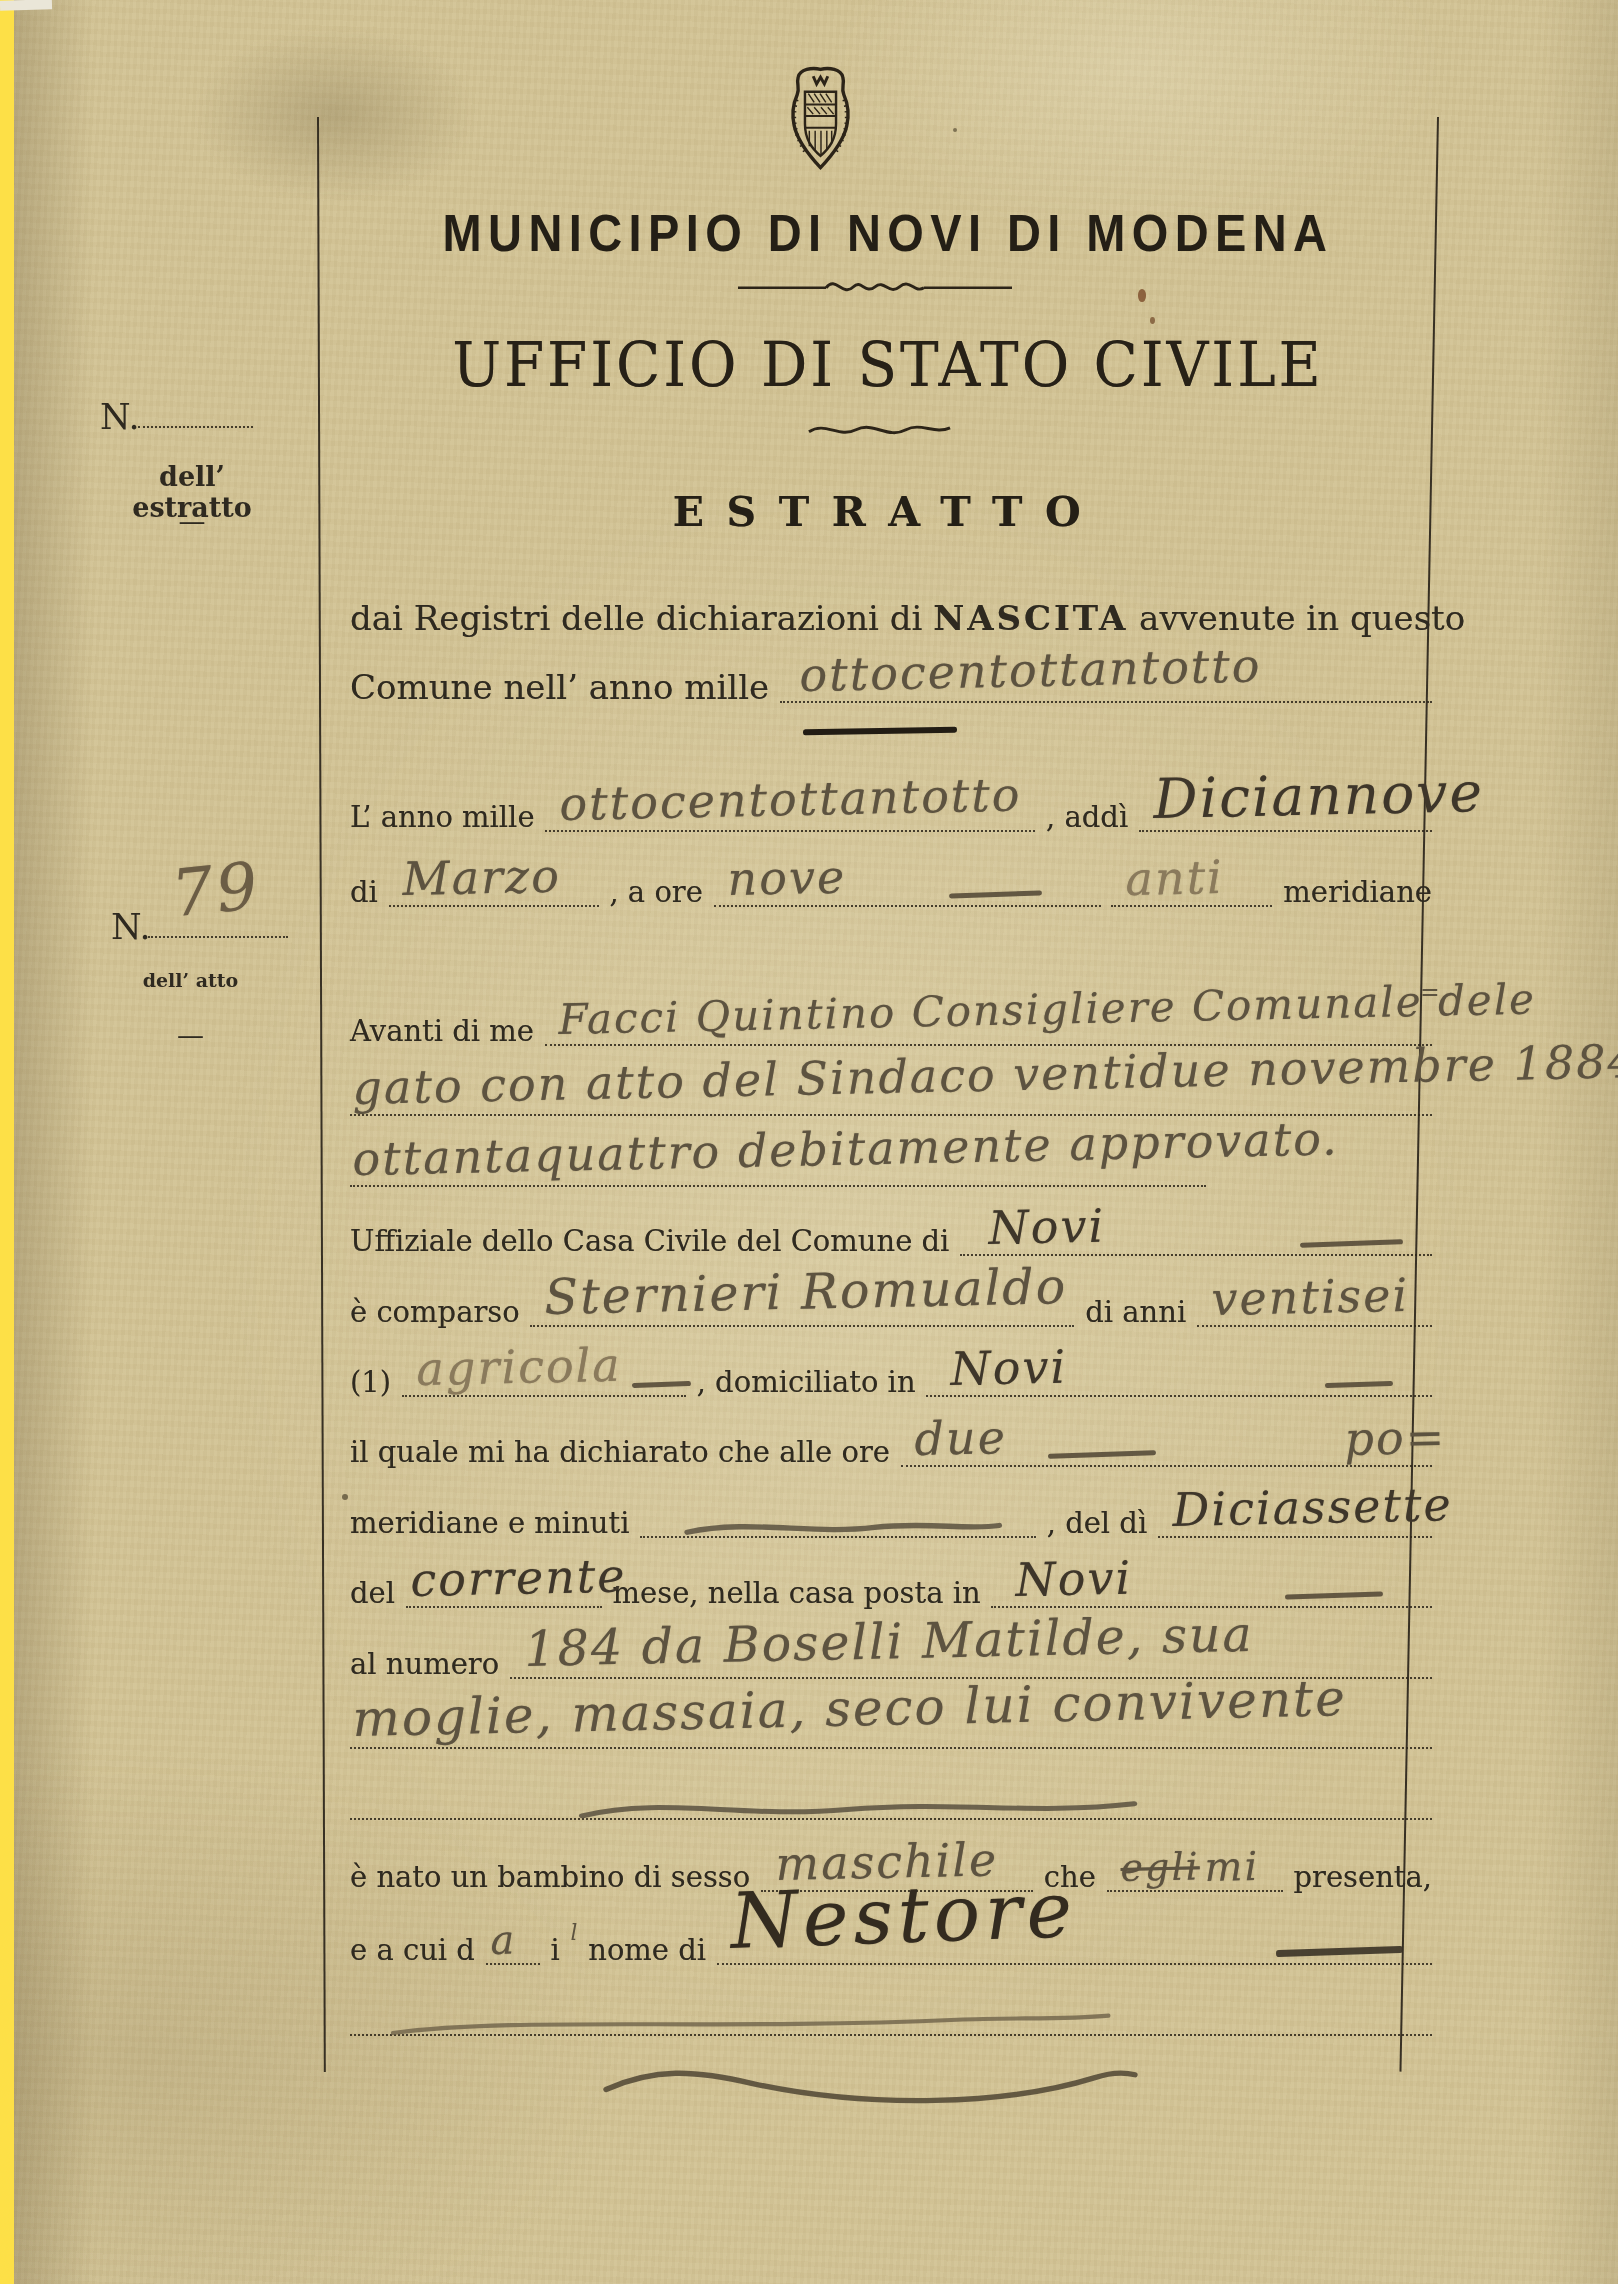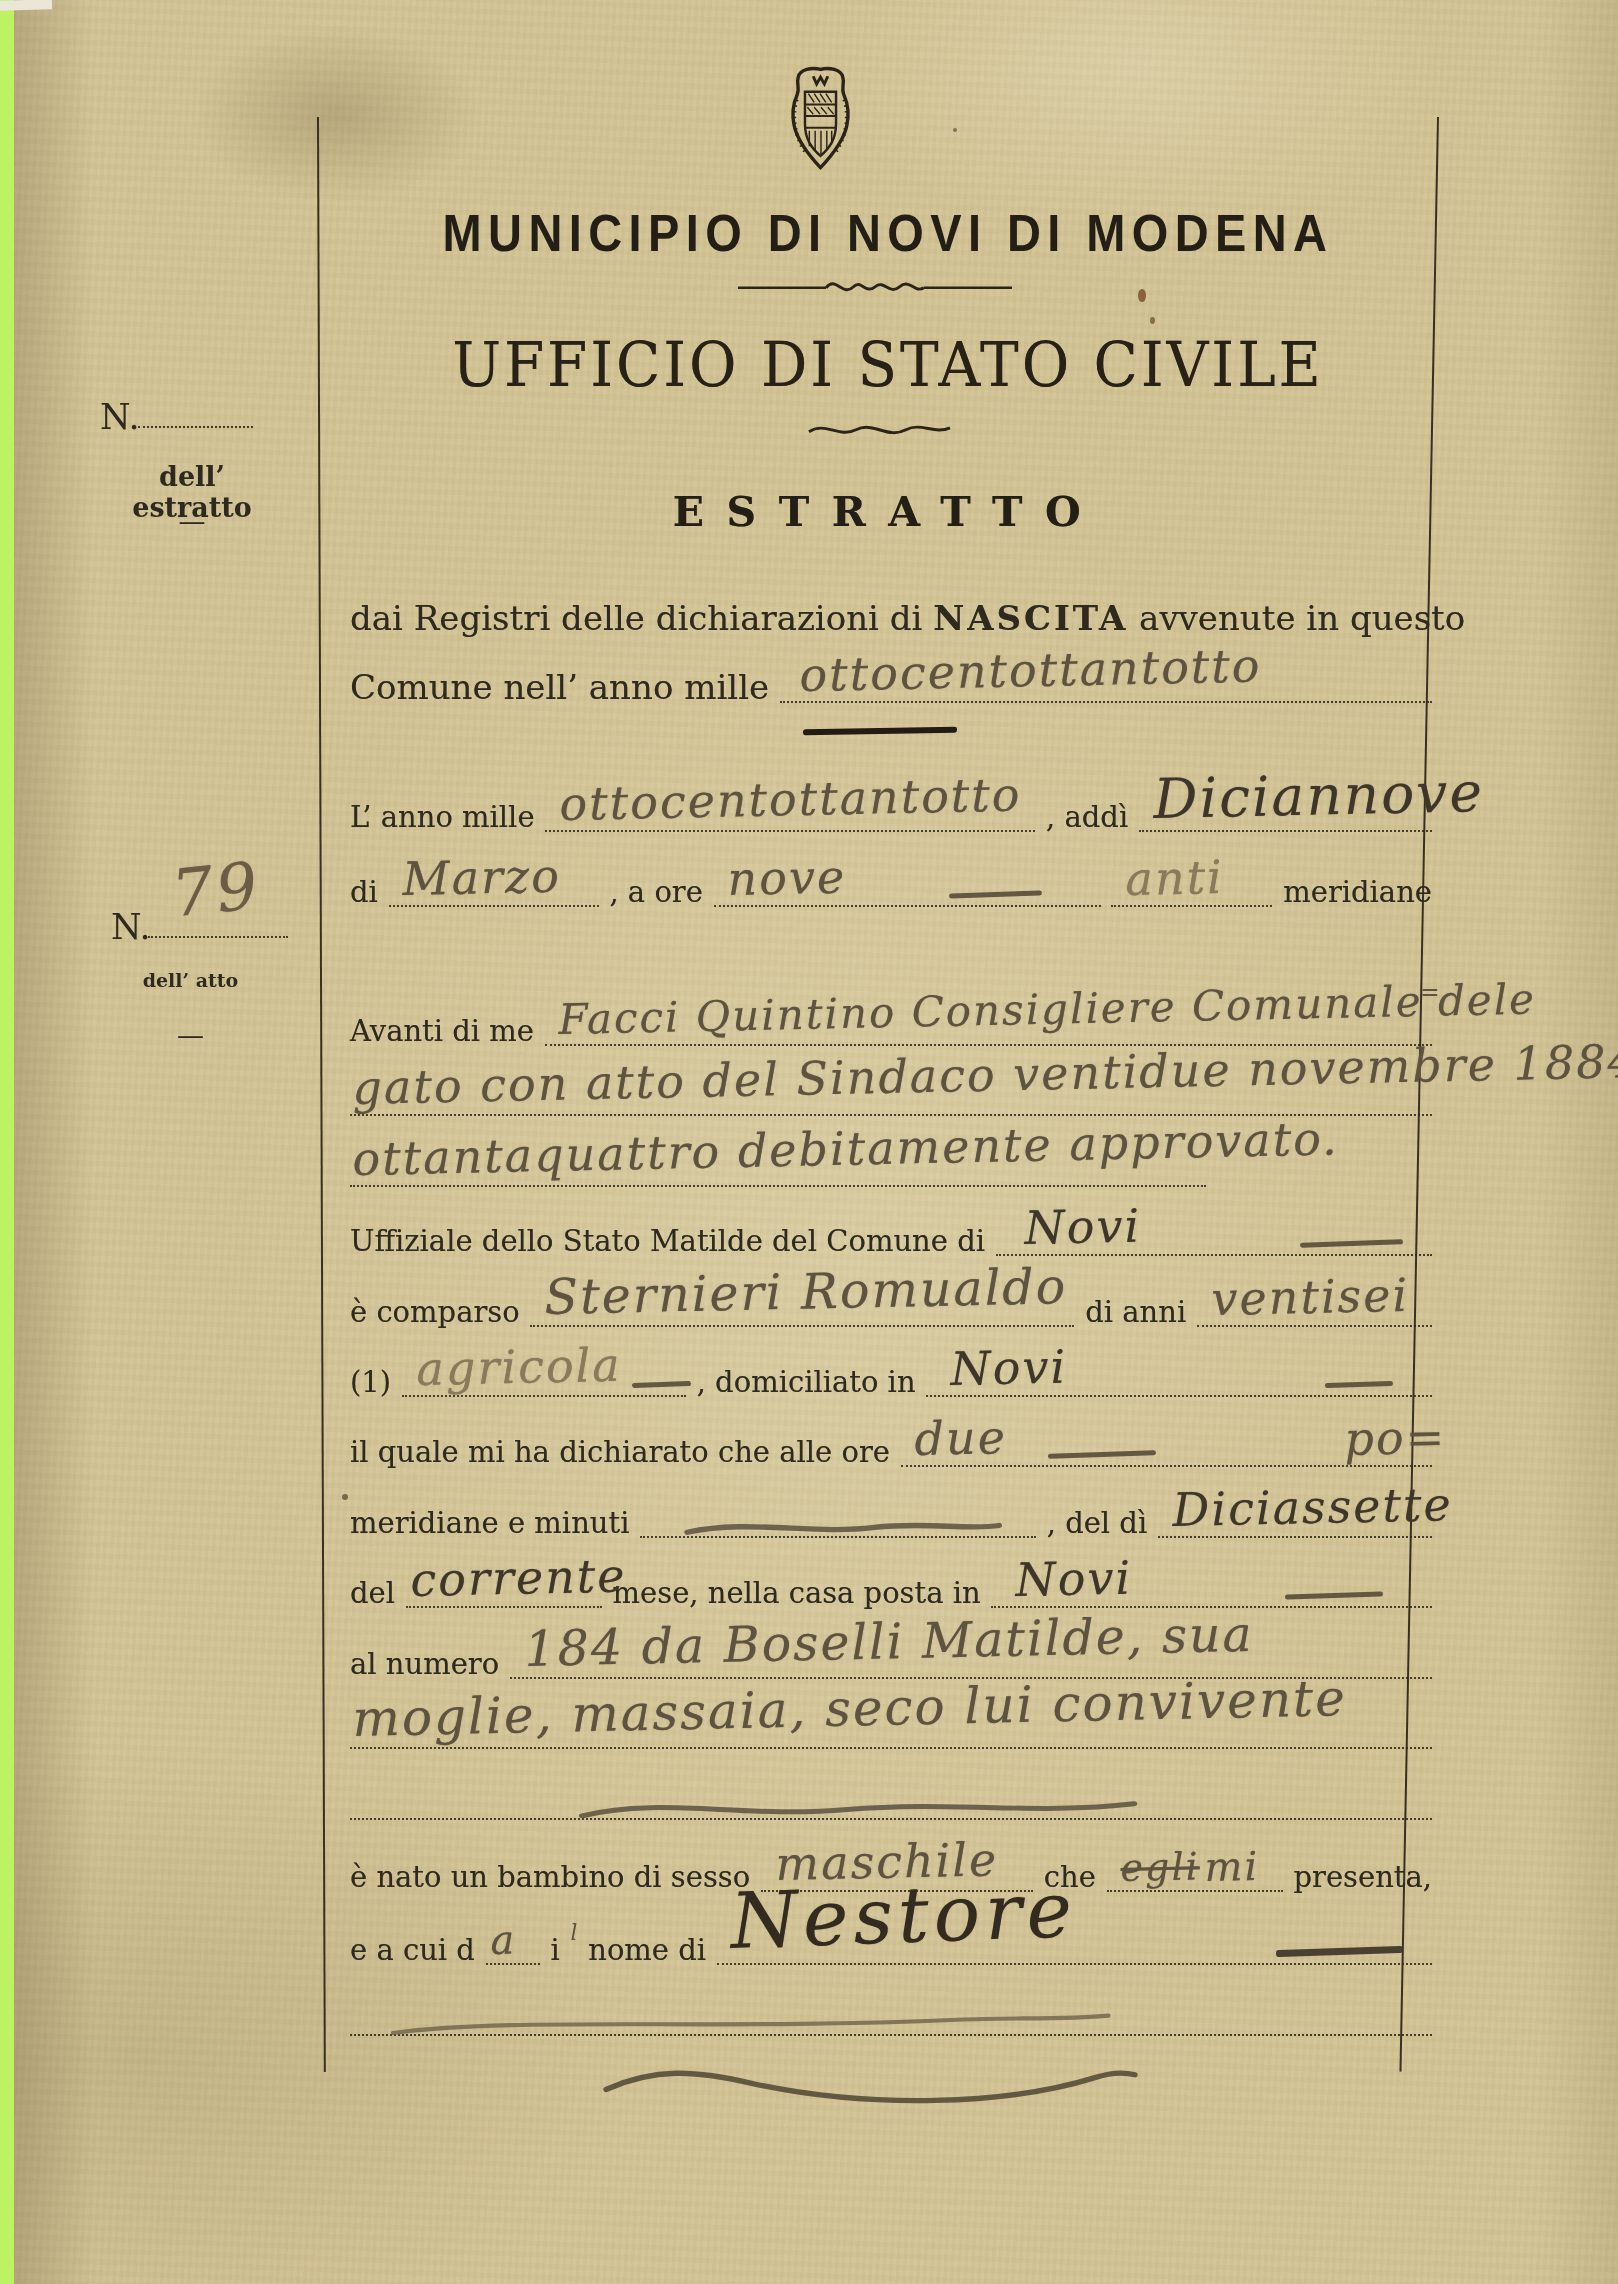--- a/index.html
+++ b/index.html
@@ -1,17 +1,17 @@
 <!DOCTYPE html>
 <html style="font-size:7.8px"><head>
 <meta charset="utf-8">
 <style>
   html,body{margin:0;padding:0;}
   body{background:#171610;font-family:"DejaVu Serif", serif;}
-  #page{position:relative;width:1618px;height:2284px;background:#bef264;overflow:hidden;}
+  #page{position:relative;width:1618px;height:2284px;background:#fde047;overflow:hidden;}
 
   
   #paper{
     position:absolute;left:13.7px;top:0;right:0;bottom:0;
     background-color:#d2c294;
     background-image:
       radial-gradient(205px 127px at 20% 5%, rgba(110,95,60,0.28), transparent 70%),
       radial-gradient(440px 244px at 70% 3%, rgba(255,250,228,0.20), transparent 70%),
       radial-gradient(929px 1173px at 52% 55%, rgba(255,251,232,0.16), transparent 68%),
       radial-gradient(684px 440px at 8% 90%, rgba(120,102,64,0.16), transparent 70%),
@@ -189,21 +189,21 @@
     </span>
   </div>
 
   <div class="row" style="top:1149px;">
     <span class="blank" style="width:856px;">
       <span class="hw" style="left:2.9px;">ottantaquattro debitamente approvato.</span>
     </span>
   </div>
 
   <div class="row" style="top:1218px;">
-    <span class="p">Uffiziale dello Stato Matilde del Comune di</span>
+    <span class="p">Uffiziale dello Casa Civile del Comune di</span>
     <span class="blank fill">
       <span class="hw hw-dark" style="left:29px;">Novi</span>
       <span class="inkdash" style="right:29px;width:103px;"></span>
     </span>
   </div>
 
   <div class="row" style="top:1289px;">
     <span class="p">è comparso</span>
     <span class="blank fill">
       <span class="hw" style="font-size:49px;">Sternieri Romualdo</span>

